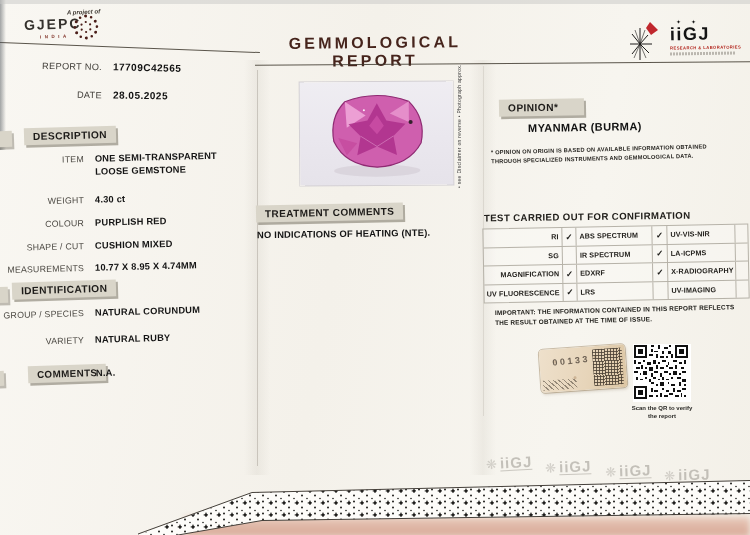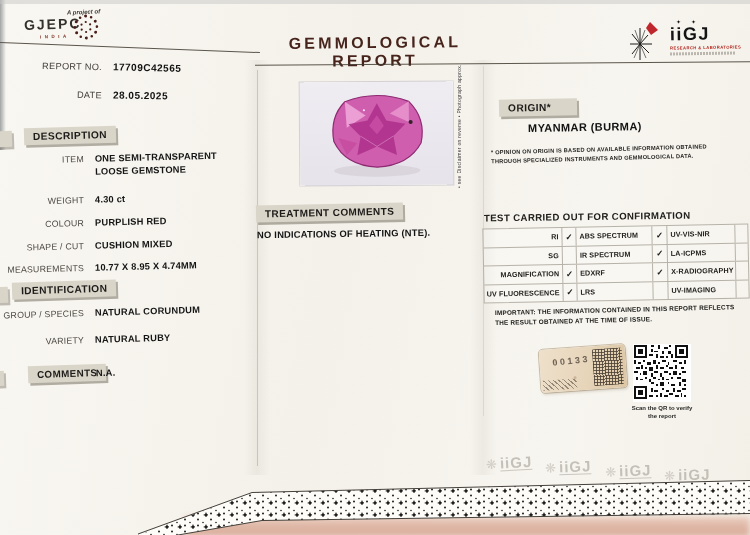--- a/index.html
+++ b/index.html
@@ -251,21 +251,21 @@
       <line x1="94" y1="58" x2="75" y2="70" stroke="#e9a8d8" stroke-width=".8" opacity=".7"></line>
       <circle cx="114" cy="42" r="2.4" fill="#35212c"></circle>
       <circle cx="60" cy="28" r="1.2" fill="#ffffff" opacity=".9"></circle>
     </svg>
   </div>
   <div class="vcaption">• see Disclaimer on reverse • Photograph approx.</div>
 
   <div class="chip" style="left:256px;top:204px;transform:rotate(-1.2deg);font-size:10px;">TREATMENT COMMENTS</div>
   <div class="treat-value">NO INDICATIONS OF HEATING (NTE).</div>
 
-  <div class="chip" style="left:499px;top:99px;transform:rotate(-1deg);padding-right:26px;">ORIGIN*</div>
+  <div class="chip" style="left:499px;top:99px;transform:rotate(-1deg);padding-right:26px;">OPINION*</div>
   <div class="origin-value">MYANMAR (BURMA)</div>
   <div class="origin-note">* OPINION ON ORIGIN IS BASED ON AVAILABLE INFORMATION OBTAINED THROUGH SPECIALIZED INSTRUMENTS AND GEMMOLOGICAL DATA.</div>
 
   <div class="tests-title">TEST CARRIED OUT FOR CONFIRMATION</div>
   <div class="ttable">
     <div class="trow">
       <div class="tc r">RI</div>
       <div class="tc chk">✓</div>
       <div class="tc">ABS SPECTRUM</div>
       <div class="tc chk">✓</div>

